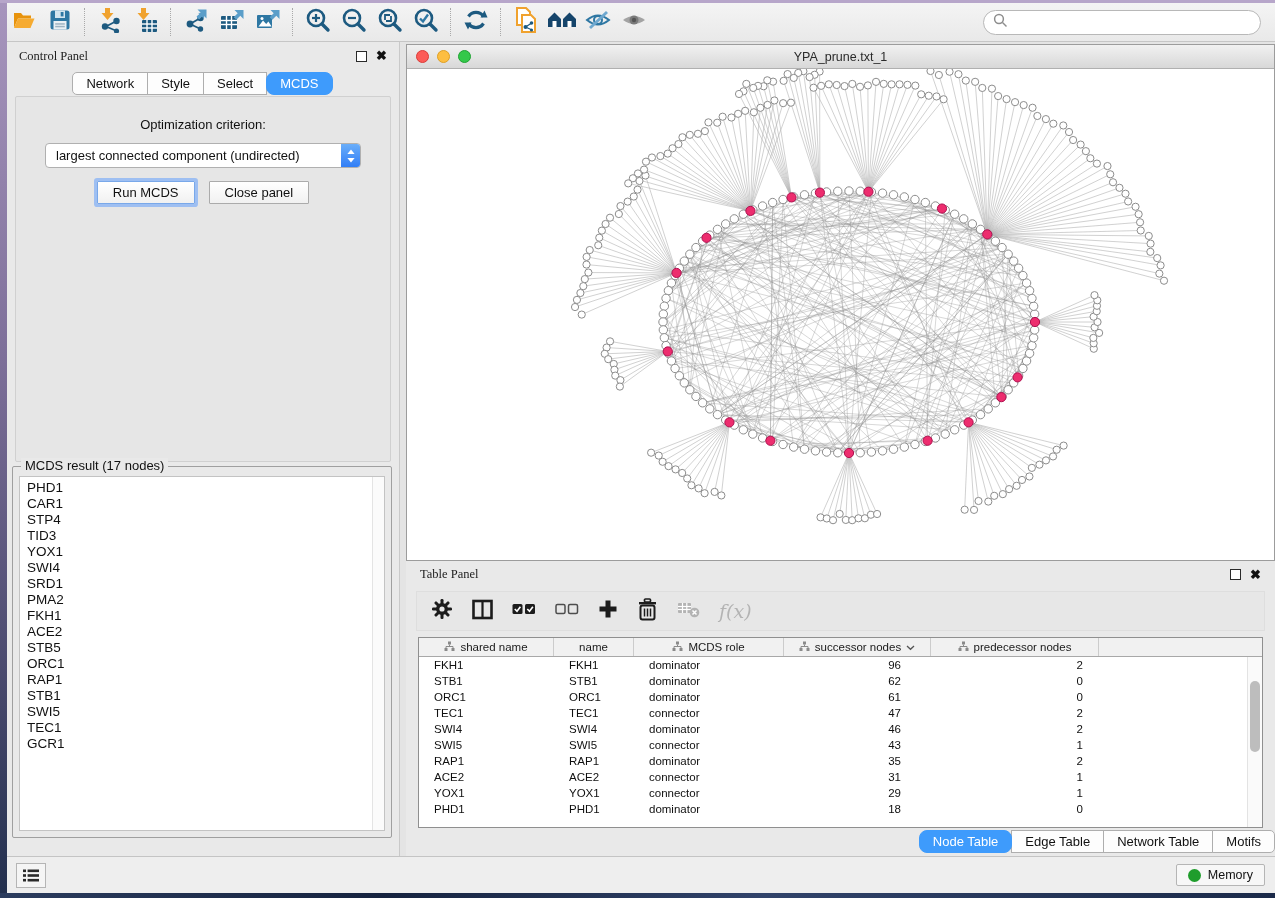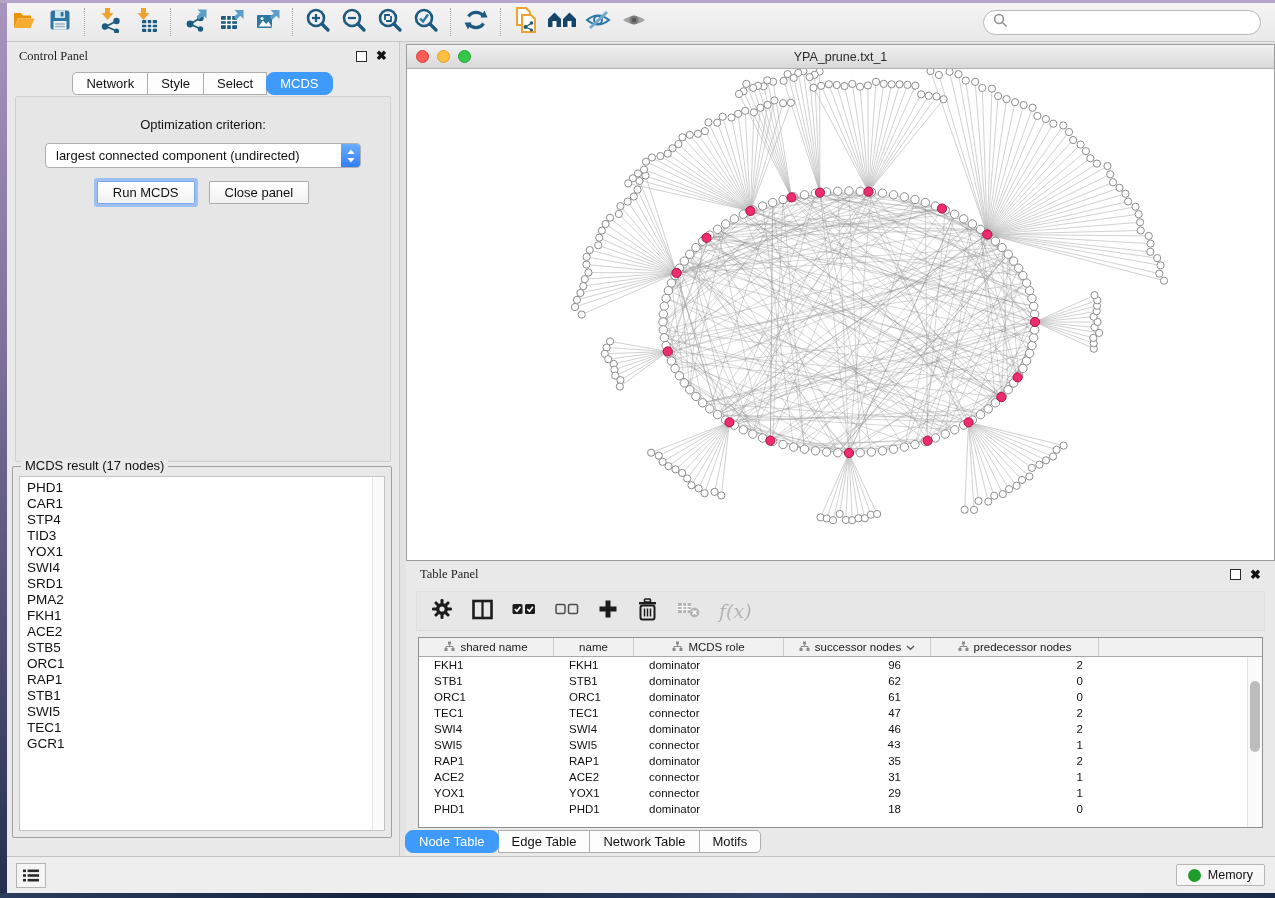--- a/index.html
+++ b/index.html
@@ -73,21 +73,21 @@
   .th{display:flex;align-items:center;justify-content:center;gap:5px;font-size:11.5px;color:#1a1a1a;
     border-right:1px solid #cccccc;box-sizing:border-box;flex:0 0 auto;}
   .th.fill{flex:1;border-right:none;}
   .trow{display:flex;height:16px;}
   .td{font-size:11.5px;color:#101010;box-sizing:border-box;flex:0 0 auto;line-height:16px;
     white-space:nowrap;overflow:hidden;}
   .td.l{padding-left:15px;text-align:left;}
   .td.r{text-align:right;}
   .tbl-scroll{position:absolute;right:0;top:19px;bottom:0;width:14px;background:#fafafa;border-left:1px solid #e3e3e3;}
   .tbl-thumb{position:absolute;left:2px;right:2px;top:14%;height:42%;background:#bdbdbd;border-radius:5px;}
-  .tp-tabs{position:absolute;left:0;right:0;bottom:3px;display:flex;justify-content:flex-start;}
+  .tp-tabs{position:absolute;left:0;right:0;bottom:3px;display:flex;justify-content:flex-end;}
   
   .status-bar{position:absolute;left:7px;top:856px;width:1268px;height:37px;background:#eeeeee;
     border-top:1px solid #c4c4c4;display:flex;align-items:center;box-sizing:border-box;}
   .list-btn{width:28px;height:23px;margin-left:9px;background:#f5f5f5;border:1px solid #b5b5b5;
     display:flex;align-items:center;justify-content:center;}
   .memory-btn{margin-left:auto;margin-right:10px;display:flex;align-items:center;gap:7px;
     background:#f7f7f7;border:1px solid #b5b5b5;border-radius:2px;padding:3px 11px;}
   .memory-dot{width:13px;height:13px;border-radius:50%;background:#1f9d2c;}
   .memory-label{font-size:12.5px;color:#111;}
 </style>
@@ -1231,21 +1231,21 @@
             <div class="td l" style="width: 135px;">SWI4</div>
             <div class="td l" style="width: 80px;">SWI4</div>
             <div class="td l" style="width: 150px;">dominator</div>
             <div class="td r" style="width: 147px; padding-right: 30px;">46</div>
             <div class="td r" style="width: 168px; padding-right: 16px;">2</div>
           </div>
           <div class="trow">
             <div class="td l" style="width: 135px;">SWI5</div>
             <div class="td l" style="width: 80px;">SWI5</div>
             <div class="td l" style="width: 150px;">connector</div>
-            <div class="td r" style="width: 147px; padding-right: 30px; font-family: Liberation Mono, monospace;">43</div>
+            <div class="td r" style="width: 147px; padding-right: 30px;">43</div>
             <div class="td r" style="width: 168px; padding-right: 16px;">1</div>
           </div>
           <div class="trow">
             <div class="td l" style="width: 135px;">RAP1</div>
             <div class="td l" style="width: 80px;">RAP1</div>
             <div class="td l" style="width: 150px;">dominator</div>
             <div class="td r" style="width: 147px; padding-right: 30px;">35</div>
             <div class="td r" style="width: 168px; padding-right: 16px;">2</div>
           </div>
           <div class="trow">

